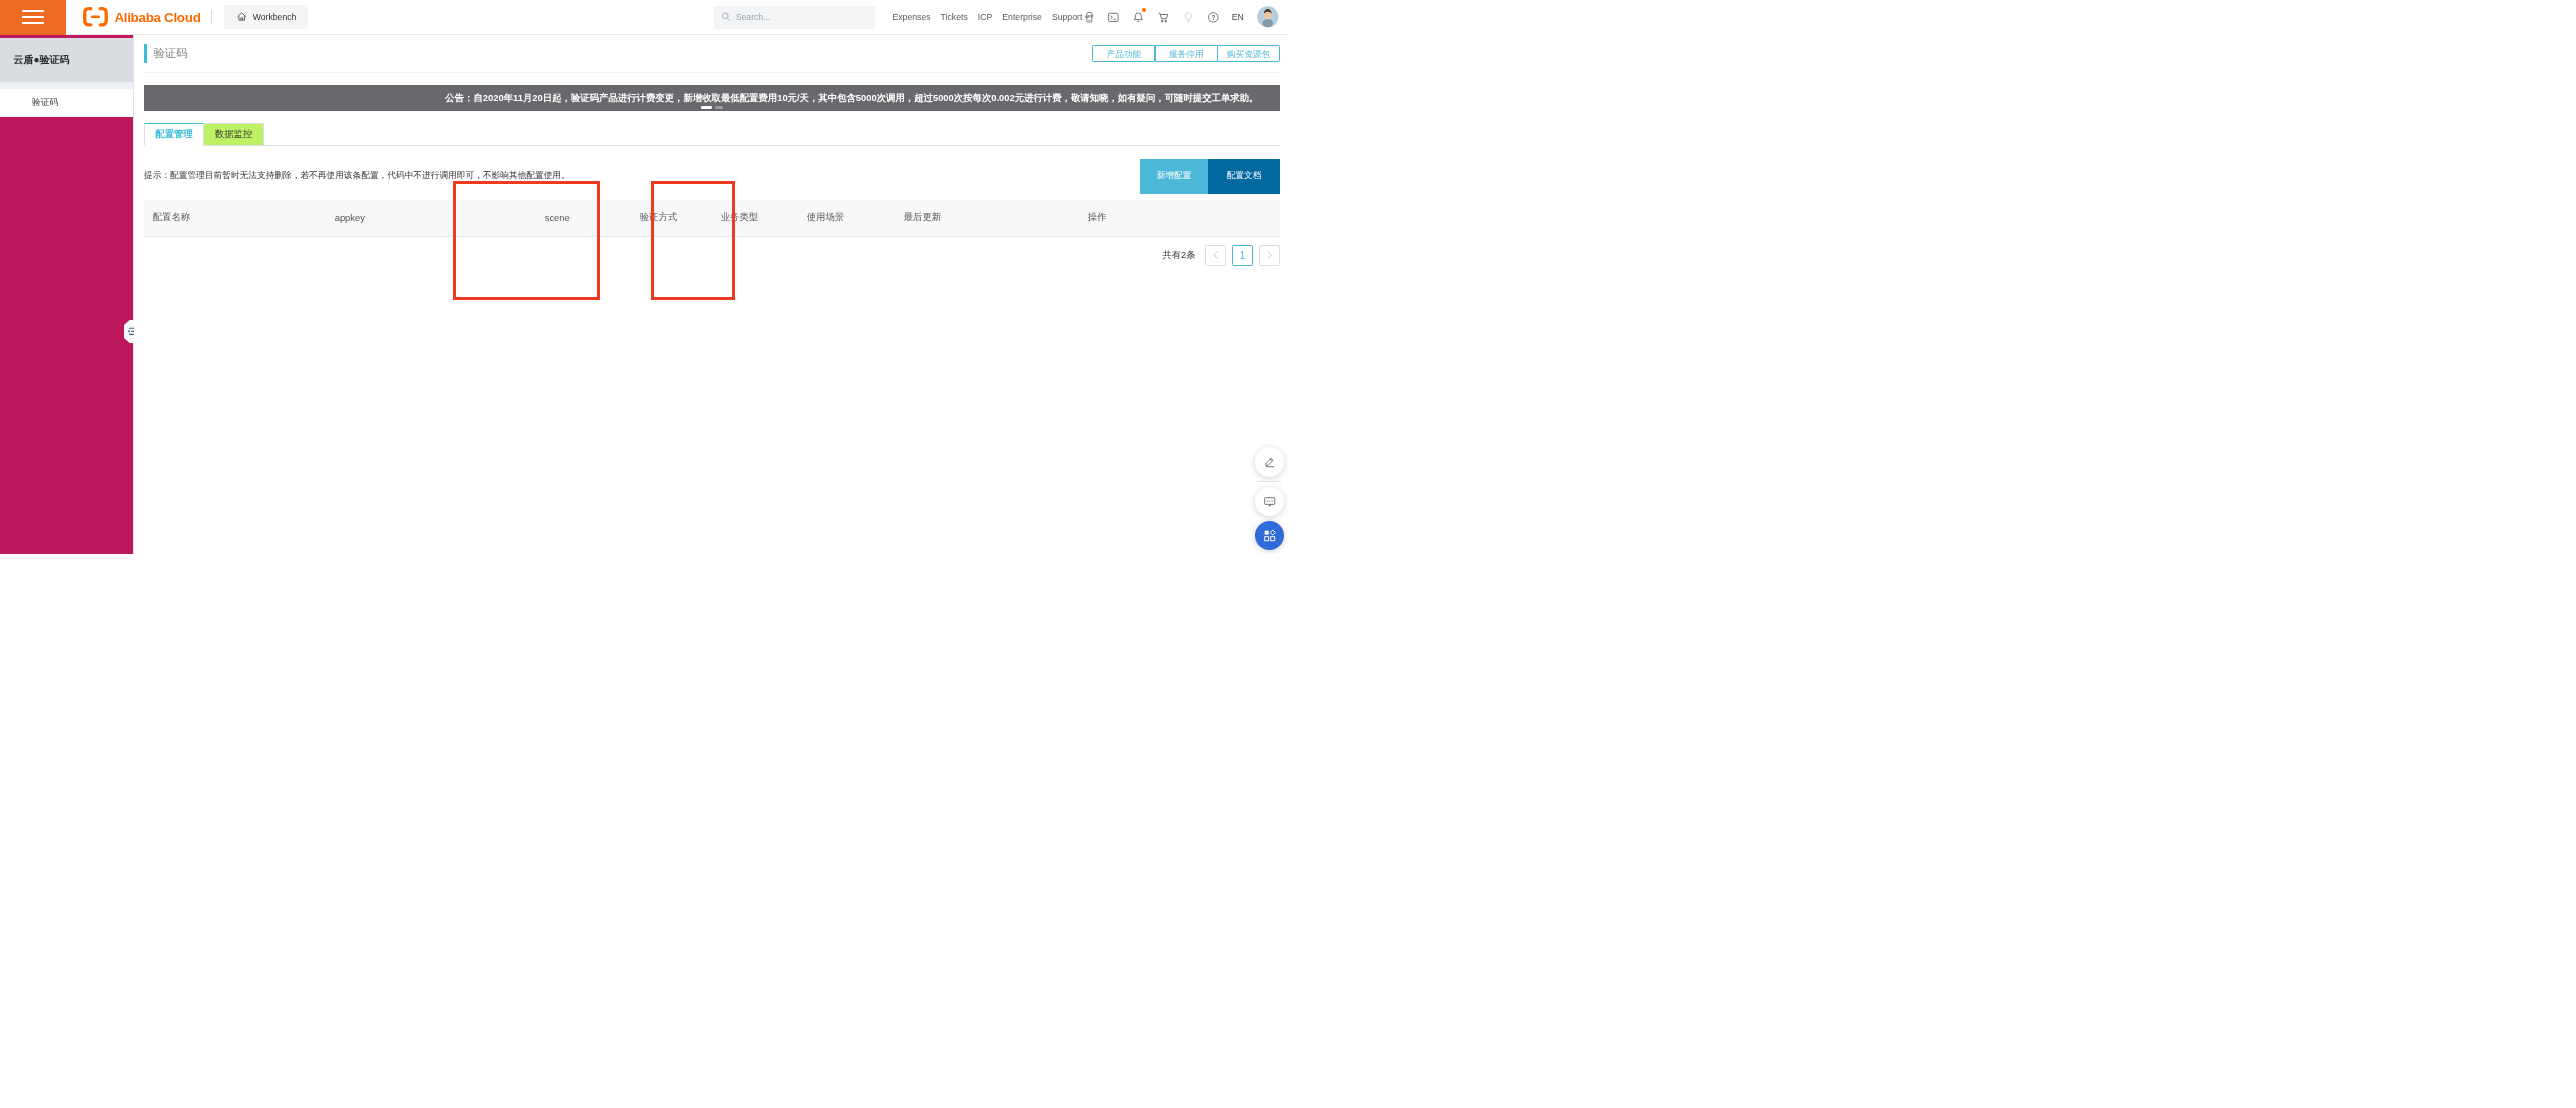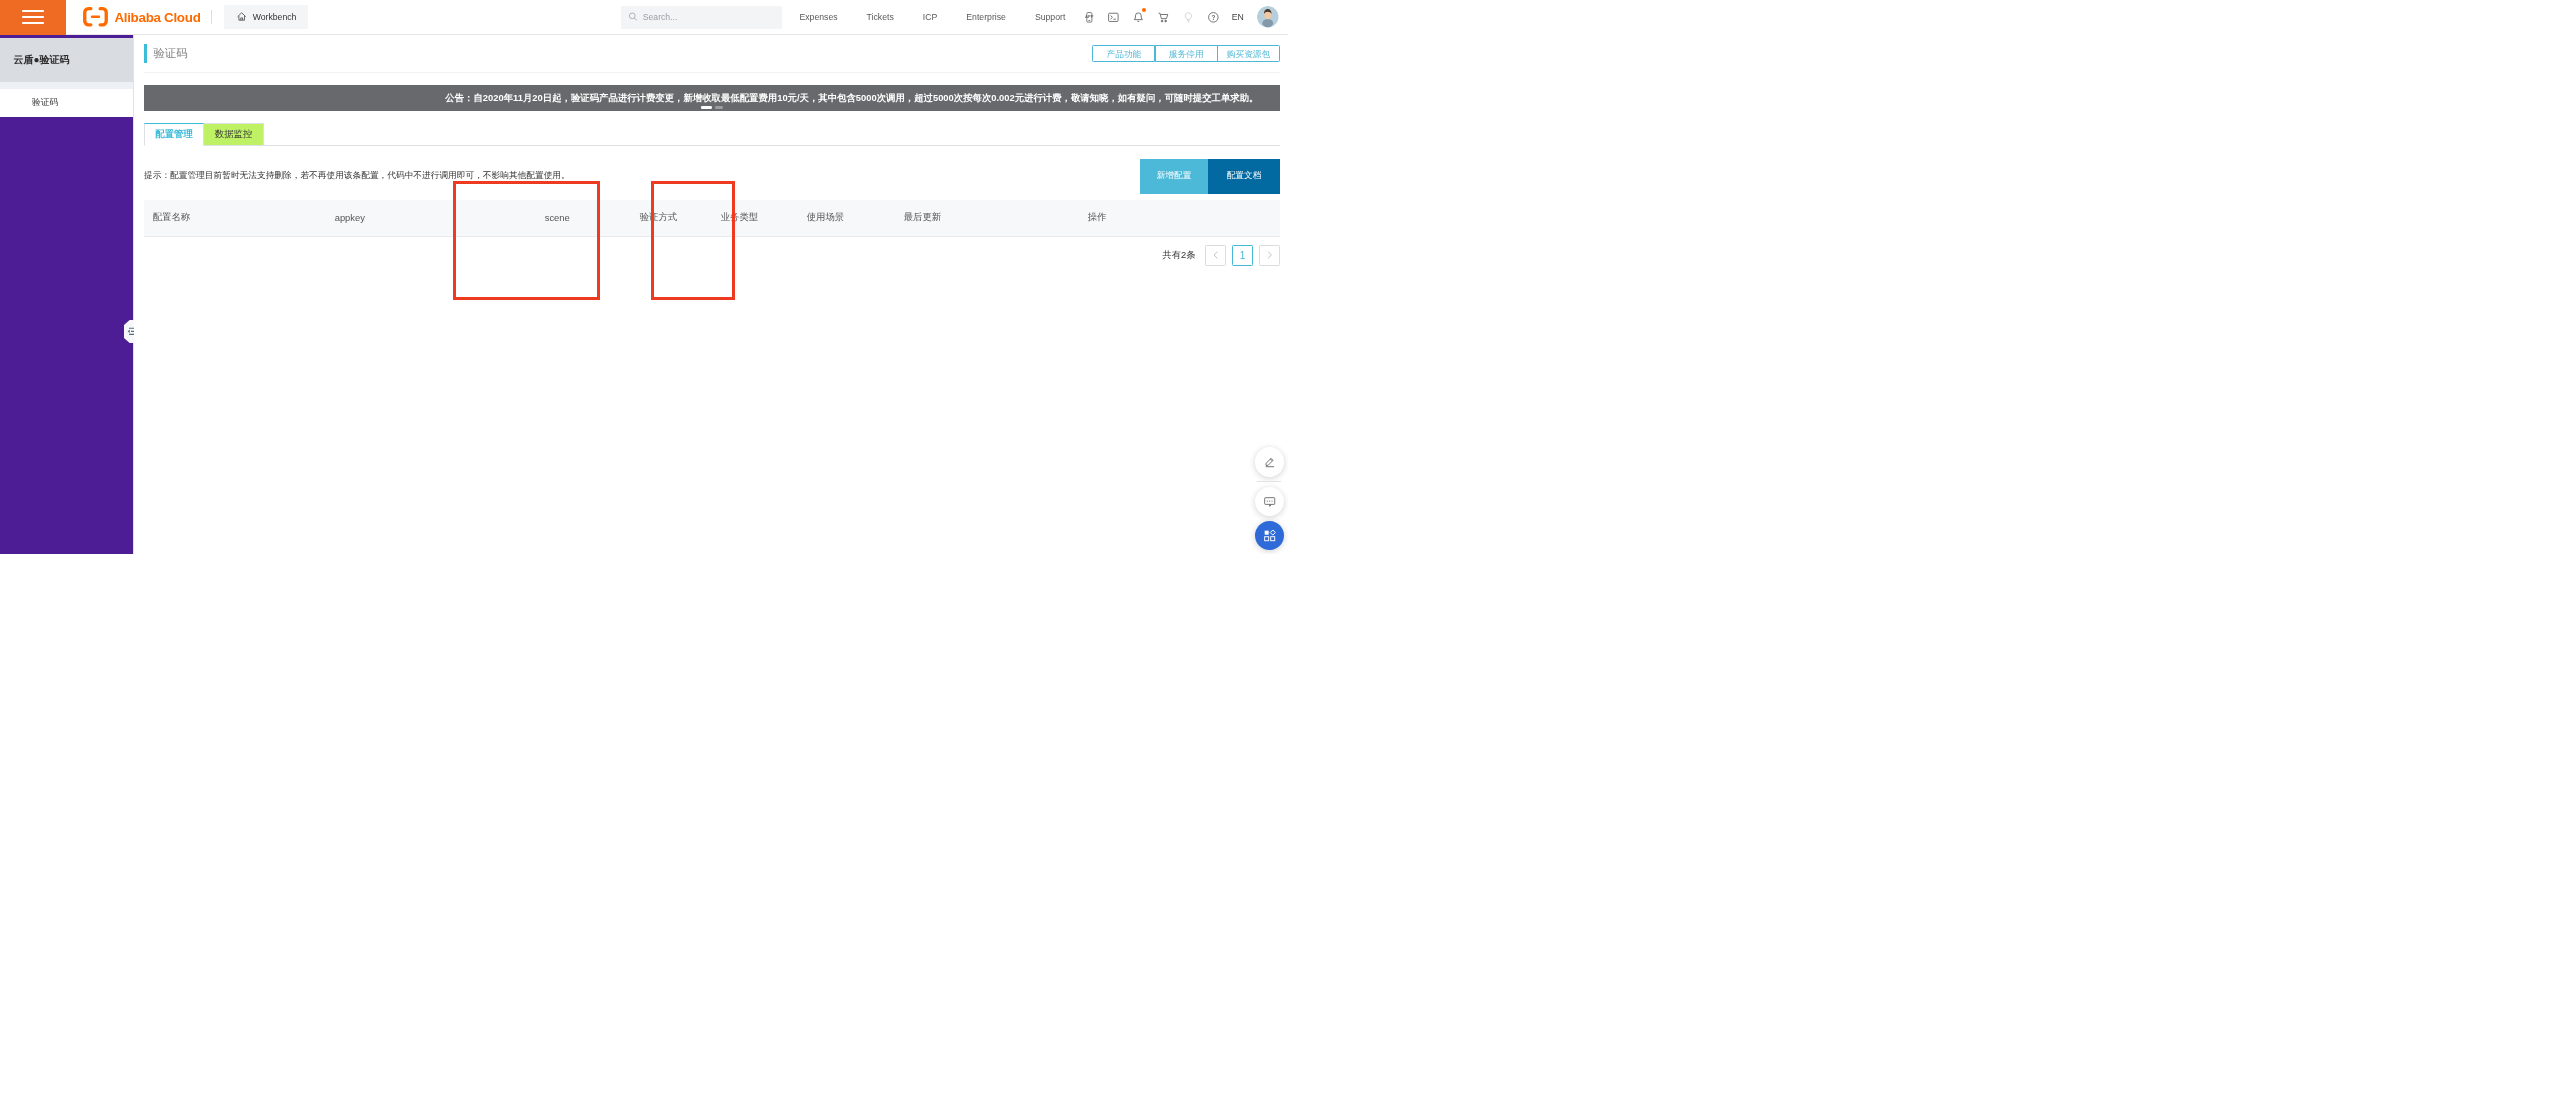--- a/index.html
+++ b/index.html
@@ -31,33 +31,33 @@
   .topnav .spacer { flex:1; }
   .search-box {
     width:161px; height:23px; background:#f3f4f6; border-radius:1.3px;
     display:flex; align-items:center; padding:0 6.7px; gap:4.7px; margin-right:17.4px;
   }
   .search-box input {
     border:none; outline:none; background:transparent; font-size:8.7px; color:#666; width:100%;
     font-family:inherit;
   }
   .search-box input::placeholder { color:#9aa0a6; }
-  .nav-links { display:flex; align-items:center; gap:29px; margin-right:17px; }
+  .nav-links { display:flex; align-items:center; gap:10px; }
   .nav-link { font-size:8.7px; color:#595959; cursor:pointer; white-space:nowrap; }
   .nav-icons { display:flex; align-items:center; gap:11.4px; margin-right:12px; }
   .nav-icon { position:relative; width:13.4px; height:13.4px; display:flex; align-items:center; justify-content:center; cursor:pointer; }
   .nav-icon svg { display:block; }
   .badge-dot { position:absolute; top:-2px; right:-0.7px; width:4px; height:4px; border-radius:50%; background:#ff6a00; }
   .locale { font-size:8.7px; color:#444; margin-right:13.4px; cursor:pointer; }
   .avatar { width:21.5px; height:21.5px; border-radius:50%; overflow:hidden; margin-right:9.4px; cursor:pointer; flex:0 0 auto; }
 
   
   .sidebar {
     position:absolute; top:35px; left:0; width:134px; height:519px;
-    background:#4c1d95; border-right:0.7px solid #dfe3e8;
+    background:#be185d; border-right:0.7px solid #dfe3e8;
   }
   .sidebar-header {
     margin-top:2.7px; height:44px; background:#d9dde2;
     display:flex; align-items:center; padding-left:13.4px;
     font-size:10px; font-weight:bold; color:#2b2b2b;
   }
   .sidebar-gap { height:7.4px; background:#edf0f4; }
   .side-item {
     height:27.5px; display:flex; align-items:center; padding-left:32px;
     font-size:8.7px; color:#333; cursor:pointer;

